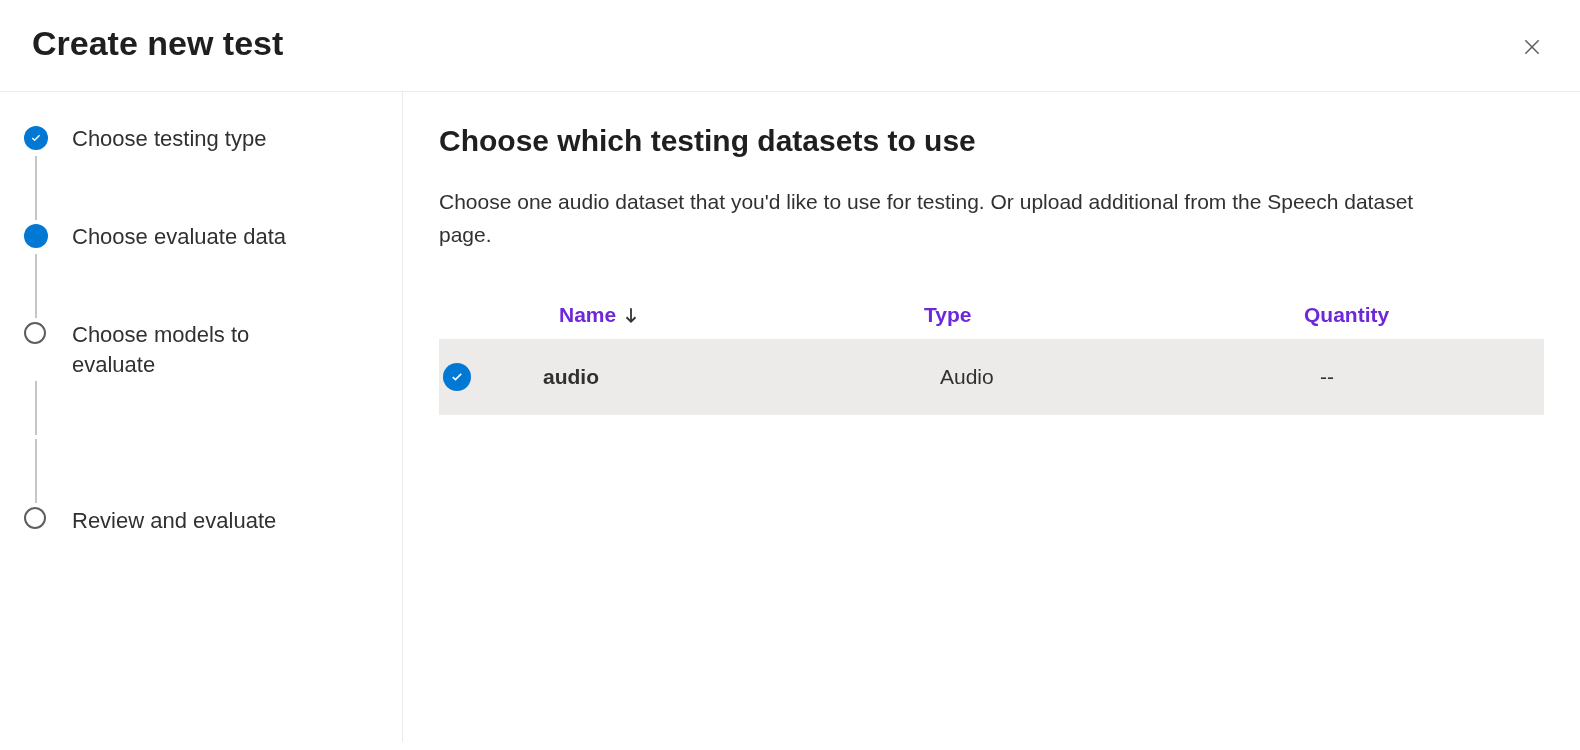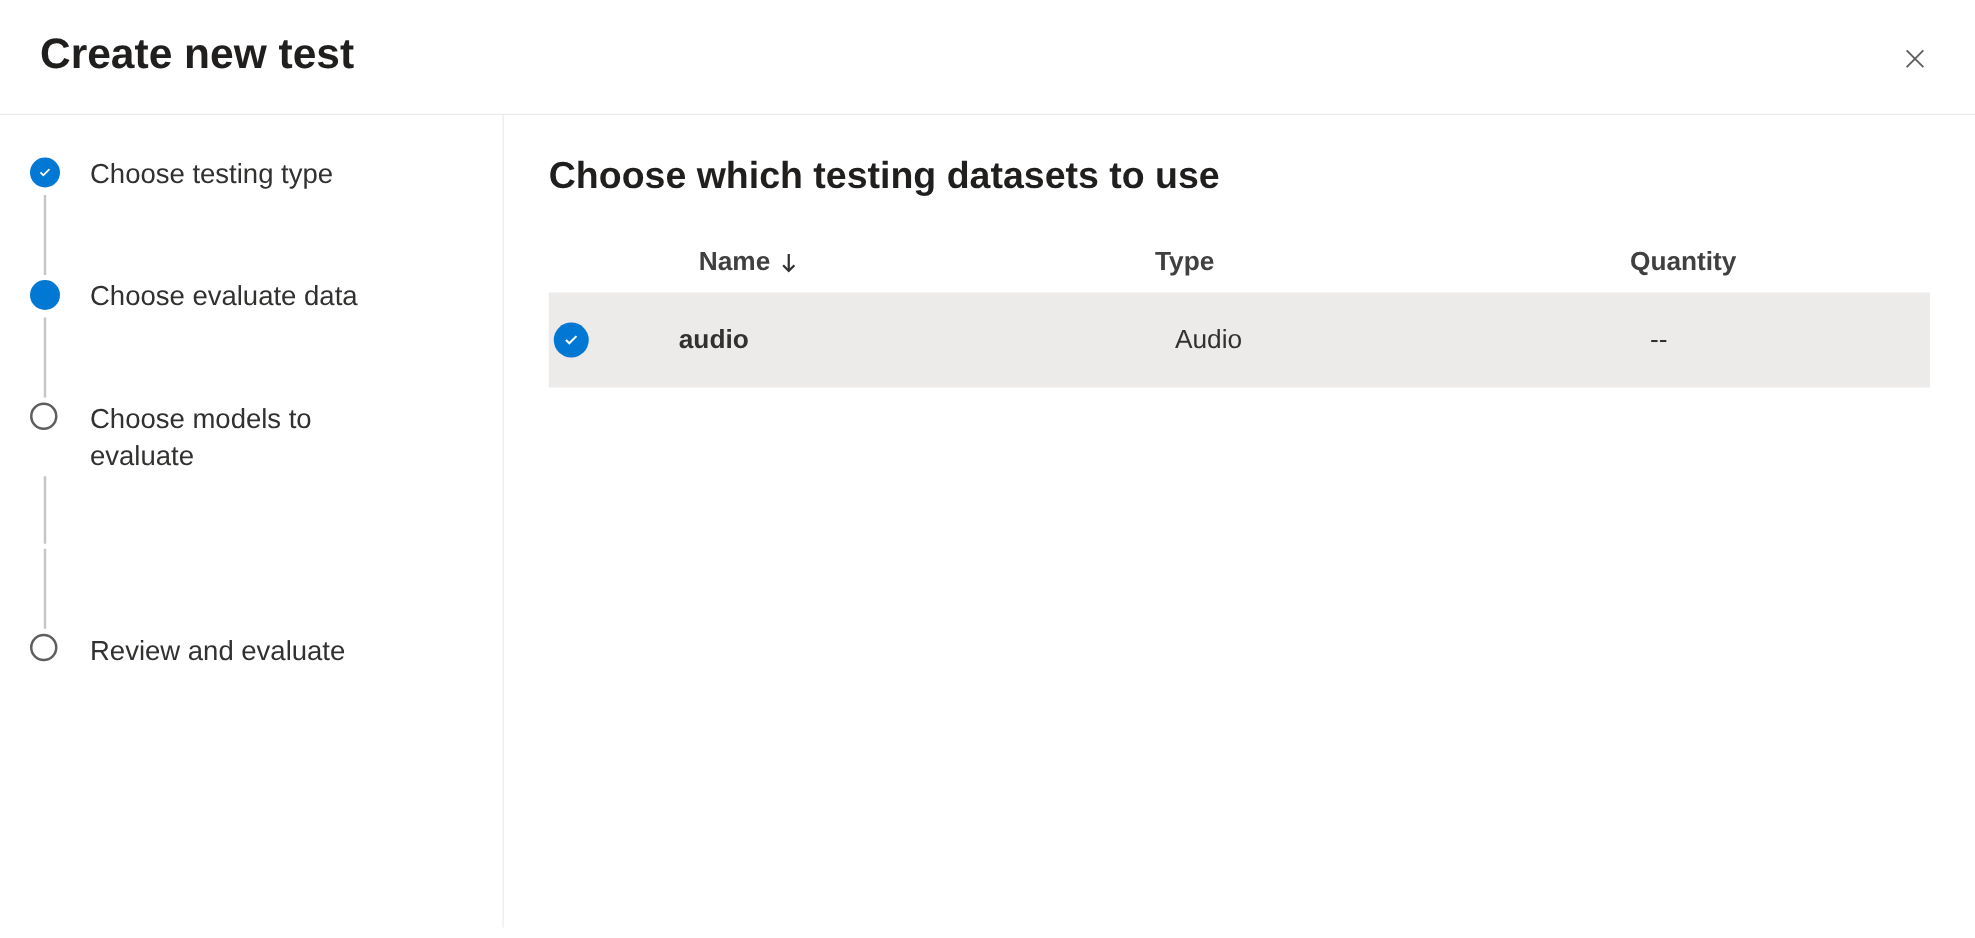--- a/index.html
+++ b/index.html
@@ -113,21 +113,21 @@
       line-height: 1.55;
       margin-bottom: 40px;
       max-width: 1000px;
     }
     .table { width: 100%; }
     .thead {
       display: flex;
       padding: 12px 20px;
       font-size: 21px;
       font-weight: 600;
-      color: #404040;
+      color: #6d28d9;
     }
     .col-check { width: 100px; flex-shrink: 0; }
     .col-name { flex: 1; display: flex; align-items: center; gap: 8px; }
     .col-type { width: 380px; flex-shrink: 0; }
     .col-qty { width: 220px; flex-shrink: 0; }
     .sort-arrow { display: inline-flex; }
     .sort-arrow svg { width: 14px; height: 18px; stroke: #323130; }
     .trow {
       display: flex;
       align-items: center;
@@ -188,20 +188,21 @@
 
       <li class="step">
         <span class="step-marker pending"></span>
         <span class="step-label">Review and evaluate</span>
       </li>
     </ul>
   </nav>
 
   <main class="main">
     <h2 class="main-title">Choose which testing datasets to use</h2>
+    <p class="main-desc">Choose one audio dataset that you'd like to use for testing. Or upload additional from the Speech dataset page.</p>
 
     <div class="table">
       <div class="thead">
         <div class="col-check"></div>
         <div class="col-name">
           <span>Name</span>
           <span class="sort-arrow">
             <svg viewBox="0 0 12 16" fill="none" stroke-width="1.6">
                 <line x1="6" y1="2" x2="6" y2="14"></line>
                 <polyline points="2,10 6,14 10,10"></polyline>

